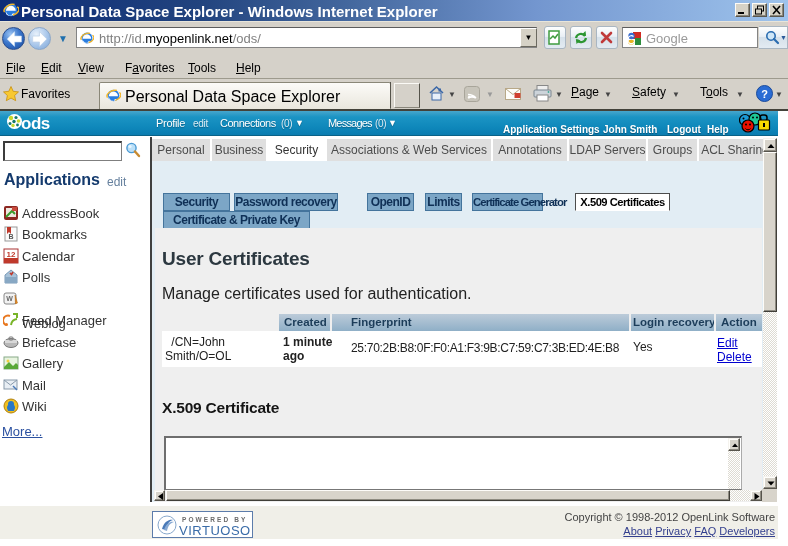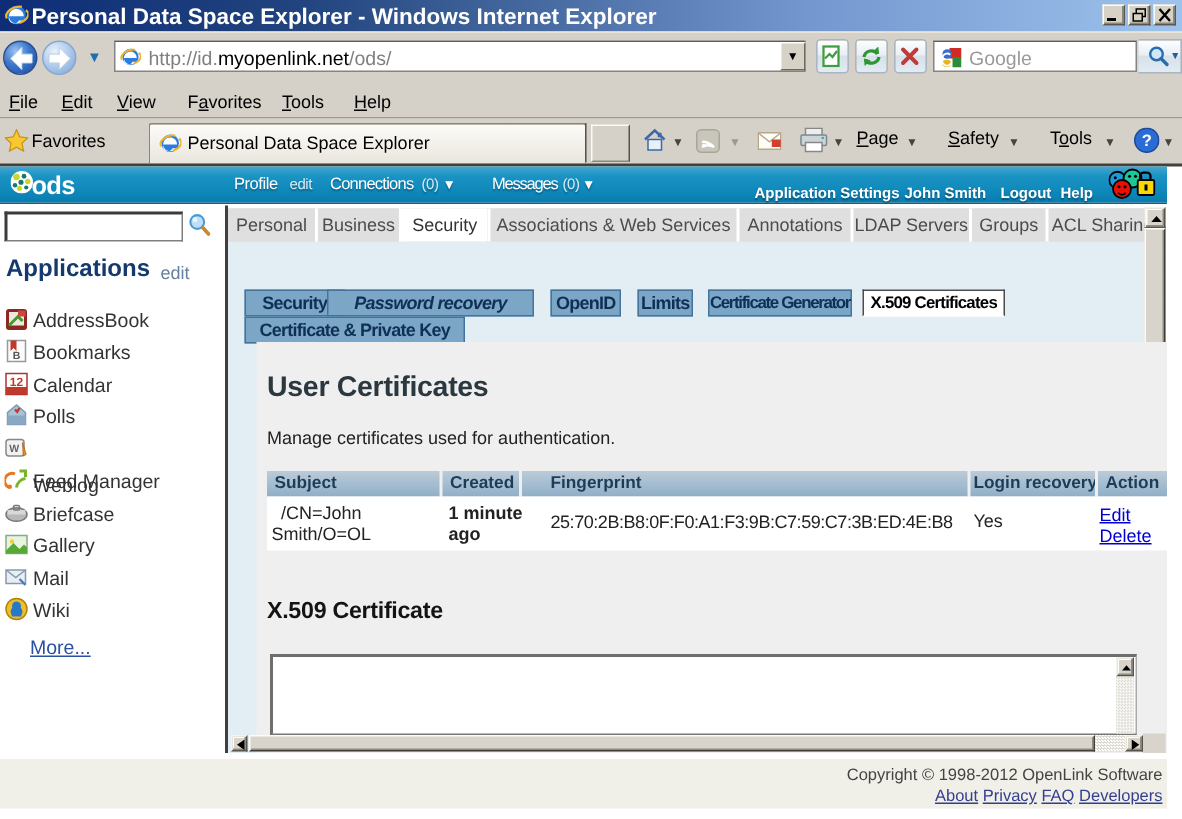--- a/index.html
+++ b/index.html
@@ -30,60 +30,60 @@
   background:linear-gradient(#fdfefe 0%, #e9eff5 45%, #d6e1ea 50%, #e3ebf2 100%); }
 
 #menurow { left:0; top:54px; width:788px; height:25px; background:#d5d1c9; border-bottom:1px solid #9d9a8d; }
 .mitem { top:7px; font-size:12px; color:#000; }
 .mitem u { text-decoration:underline; }
 
 #favrow { left:0; top:79px; width:788px; height:31px; background:#d5d1c9; }
 #favtext { left:21px; top:8px; font-size:12px; color:#000; }
 #tabbox { left:99px; top:3px; width:292px; height:27px; background:linear-gradient(#fcfbf8,#e9e6dd);
   border:1px solid #8a8778; border-bottom:none; border-radius:2px 2px 0 0; }
-#tabtext { left:125px; top:9px; font-size:12px; color:#000; }
+#tabtext { left:125px; top:9px; font-size:16px; color:#000; }
 #darkline { left:0; top:109px; width:788px; height:2px; background:#43423a; }
 .cmdlabel { top:6px; font-size:12px; color:#000; }
 .dropv { font-size:8px; color:#444; }
 
 #bluebar { left:0; top:111px; width:778px; height:25px;
   background:linear-gradient(#47a6cd 0%, #1b94c4 25%, #0e87ba 70%, #0a7cb0 100%); border-bottom:1px solid #0a6287;text-align:center;}
 #odstext { left:21px; top:3px; color:#fff; font-size:17px; font-weight:bold; letter-spacing:-0.5px;}
 .bl { color:#fff; font-size:11px; letter-spacing:-0.3px; top:6px; text-shadow:0 1px 1px rgba(0,40,60,.4); }
 .bls { color:#d8ecf5; font-size:10px; }
 .blsm { color:#fff; font-size:10px; font-weight:bold; top:13px; text-shadow:0 1px 1px rgba(0,40,60,.5); }
 
 #sidebar { left:0; top:136px; width:150px; height:371px; background:#fff; }
 #sinput { left:3px; top:5px; width:119px; height:20px; background:#fff; border:1px solid #7f7f7f; border-top:2px solid #3c3c3c; border-left:2px solid #3c3c3c;}
 #apps { left:4px; top:35px; font-size:16px; font-weight:bold; color:#143a6d; }
 #appsedit { left:107px; top:39px; font-size:12px; color:#66809e; }
 .appitem { left:22px; font-size:13px; color:#333; white-space:nowrap; }
 .appicon { left:3px; width:16px; height:16px; }
 svg.appicon { display:block; }
-#morelink { left:20px; top:288px; font-size:13px; color:#2a50a0; text-decoration:underline; }
+#morelink { left:2px; top:288px; font-size:13px; color:#2a50a0; text-decoration:underline; }
 
 #divider { left:150px; top:137px; width:2px; height:365px; background:#3f3f3f; }
 #contentpane { left:152px; top:137px; width:625px; height:365px; background:#e2edf4; }
 #tabstrip { background:#dfdfdf; }
 .tab { top:0px; height:22px; background:#dfdfdf; color:#4c4c4c; font-size:12px; text-align:center; line-height:22px; border-left:2px solid #fff; white-space:nowrap; overflow:hidden;}
 .tab.first { border-left:none; }
 .tab.active { background:#fff; color:#333; }
 
 .sbtn { background:#d8d4cb; border:1px solid; border-color:#f5f3ee #57544c #57544c #f5f3ee; box-shadow:inset -1px -1px 0 #8e8b81, inset 1px 1px 0 #fffefb; }
 .sbtn svg { display:block; margin:auto; }
 .strack { background-image:conic-gradient(#fff 25%, #dedbd2 0 50%, #fff 0 75%, #dedbd2 0); background-size:2px 2px; }
 .sthumb { background:#d8d4cb; border:1px solid; border-color:#fdfcf9 #403e38 #403e38 #fdfcf9; box-shadow:inset -1px -1px 0 #8e8b81;}
 
 .stab { background:#7ca6c6; border:1px solid #44749c; color:#0f3056; font-size:12px; letter-spacing:-0.5px; font-weight:bold; text-align:center; height:18px; line-height:17px; white-space:nowrap;}
 .stab.active { background:#fff; border:1px solid #4c4c4c; border-bottom-color:#fff; color:#000; }
 
 #iframebox { left:150px; top:163px; width:612px; height:339px; }
-#ifpanel { left:5px; top:65px; width:607px; height:274px; background:#efefef;margin-left:16px; }
+#ifpanel { left:5px; top:65px; width:607px; height:274px; background:#efefef; }
 #h1uc { left:7px; top:20px; font-size:19px; font-weight:bold; color:#2c3840; letter-spacing:-0.2px; }
-#pmanage { left:7px; top:57px; font-size:12px; color:#222; }
+#pmanage { left:7px; top:57px; font-size:16px; color:#222; }
 .thcell { top:86px; white-space:nowrap; overflow:hidden; height:17px; background:linear-gradient(#bccbd9,#8fafc7); color:#1c3d5a; font-size:11.5px; font-weight:bold; line-height:17px; padding-left:5px; }
 .tcell { font-size:12px; color:#222; }
 a.blue { color:#0000d0; text-decoration:underline; }
 #h2x { left:7px; top:171px; font-size:15.5px; font-weight:bold; color:#141414; letter-spacing:-0.2px; }
 #txtarea { left:9px; top:208px; width:578px; height:54px; background:#fff; border:2px solid #6e6e6e; border-right:1px solid #aaa; border-bottom:1px solid #777;}
 
 #footer { left:0; top:506px; width:778px; height:33px; background:#f0efe8; }
 #vbox { left:152px; top:5px; width:101px; height:27px; background:#fff; border:1px solid #5c7cab; }
 #pby { left:29px; top:4px; font-size:6.5px; letter-spacing:2.1px; color:#6a6a6a; font-weight:bold;}
 #vname { left:26px; top:11px; font-size:13px; color:#3a6ca8; letter-spacing:0.5px;}
@@ -367,31 +367,30 @@
 <div class="sthumb abs" style="left:763px; top:152px; width:14px; height:160px;"></div>
 <div class="sbtn abs" style="left:763px; top:476px; width:14px; height:13px;">
   <svg width="14" height="13" viewBox="0 0 14 13">
       <path d="M7 8.5 L10.5 4.5 H3.5 Z" fill="#000"></path>
     </svg>
 </div>
 
 <div id="iframebox" class="abs">
 
   <div class="stab abs" style="left:13px; top:30px; width:67px;">Security</div>
-  <div class="stab abs" style="left:68px; top:30px; width:138px;font-style:italic;">Password recovery</div>
+  <div class="stab abs" style="left:84px; top:30px; width:104px;">Password recovery</div>
   <div class="stab abs" style="left:217px; top:30px; width:47px;">OpenID</div>
   <div class="stab abs" style="left:275px; top:30px; width:37px;">Limits</div>
-  <div class="stab abs" style="left:322px; top:30px; width:96px; font-size:11.3px; letter-spacing:-0.9px;">Certificate Generator</div>
+  <div class="stab abs" style="left:322px; top:30px; width:71px; font-size:11.3px; letter-spacing:-0.9px;">Certificate Generator</div>
   <div class="stab abs active" style="left:425px; top:30px; width:95px; font-size:11.2px; letter-spacing:-0.5px;">X.509 Certificates</div>
   <div class="stab abs" style="left:13px; top:48px; width:147px;">Certificate &amp; Private Key</div>
   <div id="ifpanel" class="abs">
     <div id="h1uc" class="abs">User Certificates</div>
     <div id="pmanage" class="abs">Manage certificates used for authentication.</div>
 
-    <div class="thcell abs" style="left:7px; width:115px;">Subject</div>
     <div class="thcell abs" style="left:124px; width:51px;">Created</div>
     <div class="thcell abs" style="left:177px; width:297px;"><span style="padding-left:14px;">Fingerprint</span></div>
     <div class="thcell abs" style="left:476px; width:83px; padding-left:2px;">Login recovery</div>
     <div class="thcell abs" style="left:561px; width:46px;">Action</div>
     <div class="abs" style="left:7px; top:103px; width:600px; height:36px; background:#fff;"></div>
 
     <div class="tcell abs" style="left:10px; top:107px;text-align:center;">/CN=John<br>Smith/O=OL</div>
     <div class="tcell abs" style="left:128px; top:107px; font-weight:bold;">1 minute<br>ago</div>
     <div class="tcell abs" style="left:196px; top:113px; font-size:12px; letter-spacing:-0.3px;">25:70:2B:B8:0F:F0:A1:F3:9B:C7:59:C7:3B:ED:4E:B8</div>
     <div class="tcell abs" style="left:478px; top:112px;">Yes</div>
@@ -417,15 +416,24 @@
 <div class="strack abs" style="left:730px; top:490px; width:20px; height:11px;"></div>
 <div class="sbtn abs" style="left:750px; top:490px; width:12px; height:11px;">
   <svg width="12" height="11" viewBox="0 0 12 11">
       <path d="M8.5 5.5 L3.5 2 V9 Z" fill="#000"></path>
     </svg>
 </div>
 <div class="abs" style="left:762px; top:489px; width:15px; height:13px; background:#d8d4cb;"></div>
 <div class="abs" style="left:0px; top:502px; width:788px; height:5px; background:#fff;"></div>
 
 <div id="footer" class="abs">
+  <div id="vbox" class="abs">
+    <svg class="abs" style="left:4px; top:3px;" width="20" height="20" viewBox="0 0 20 20">
+      <circle cx="10" cy="10" r="9" fill="#fff" stroke="#88a8cc"></circle>
+      <path d="M5 14 C7 6 13 4 16 5 C12 6 10 9 9 15 Z" fill="#4a7ab8"></path>
+      <path d="M7 15 C9 8 14 6 17 7 C13 8 11 11 10 16 Z" fill="#88aad4"></path>
+    </svg>
+    <div id="pby" class="abs">POWERED BY</div>
+    <div id="vname" class="abs">VIRTUOSO</div>
+  </div>
   <div id="copyr" class="abs">Copyright © 1998-2012 OpenLink Software</div>
   <div id="flinks" class="abs"><span>About</span> <span>Privacy</span> <span>FAQ</span> <span>Developers</span></div>
 </div>
 
 </body></html>

